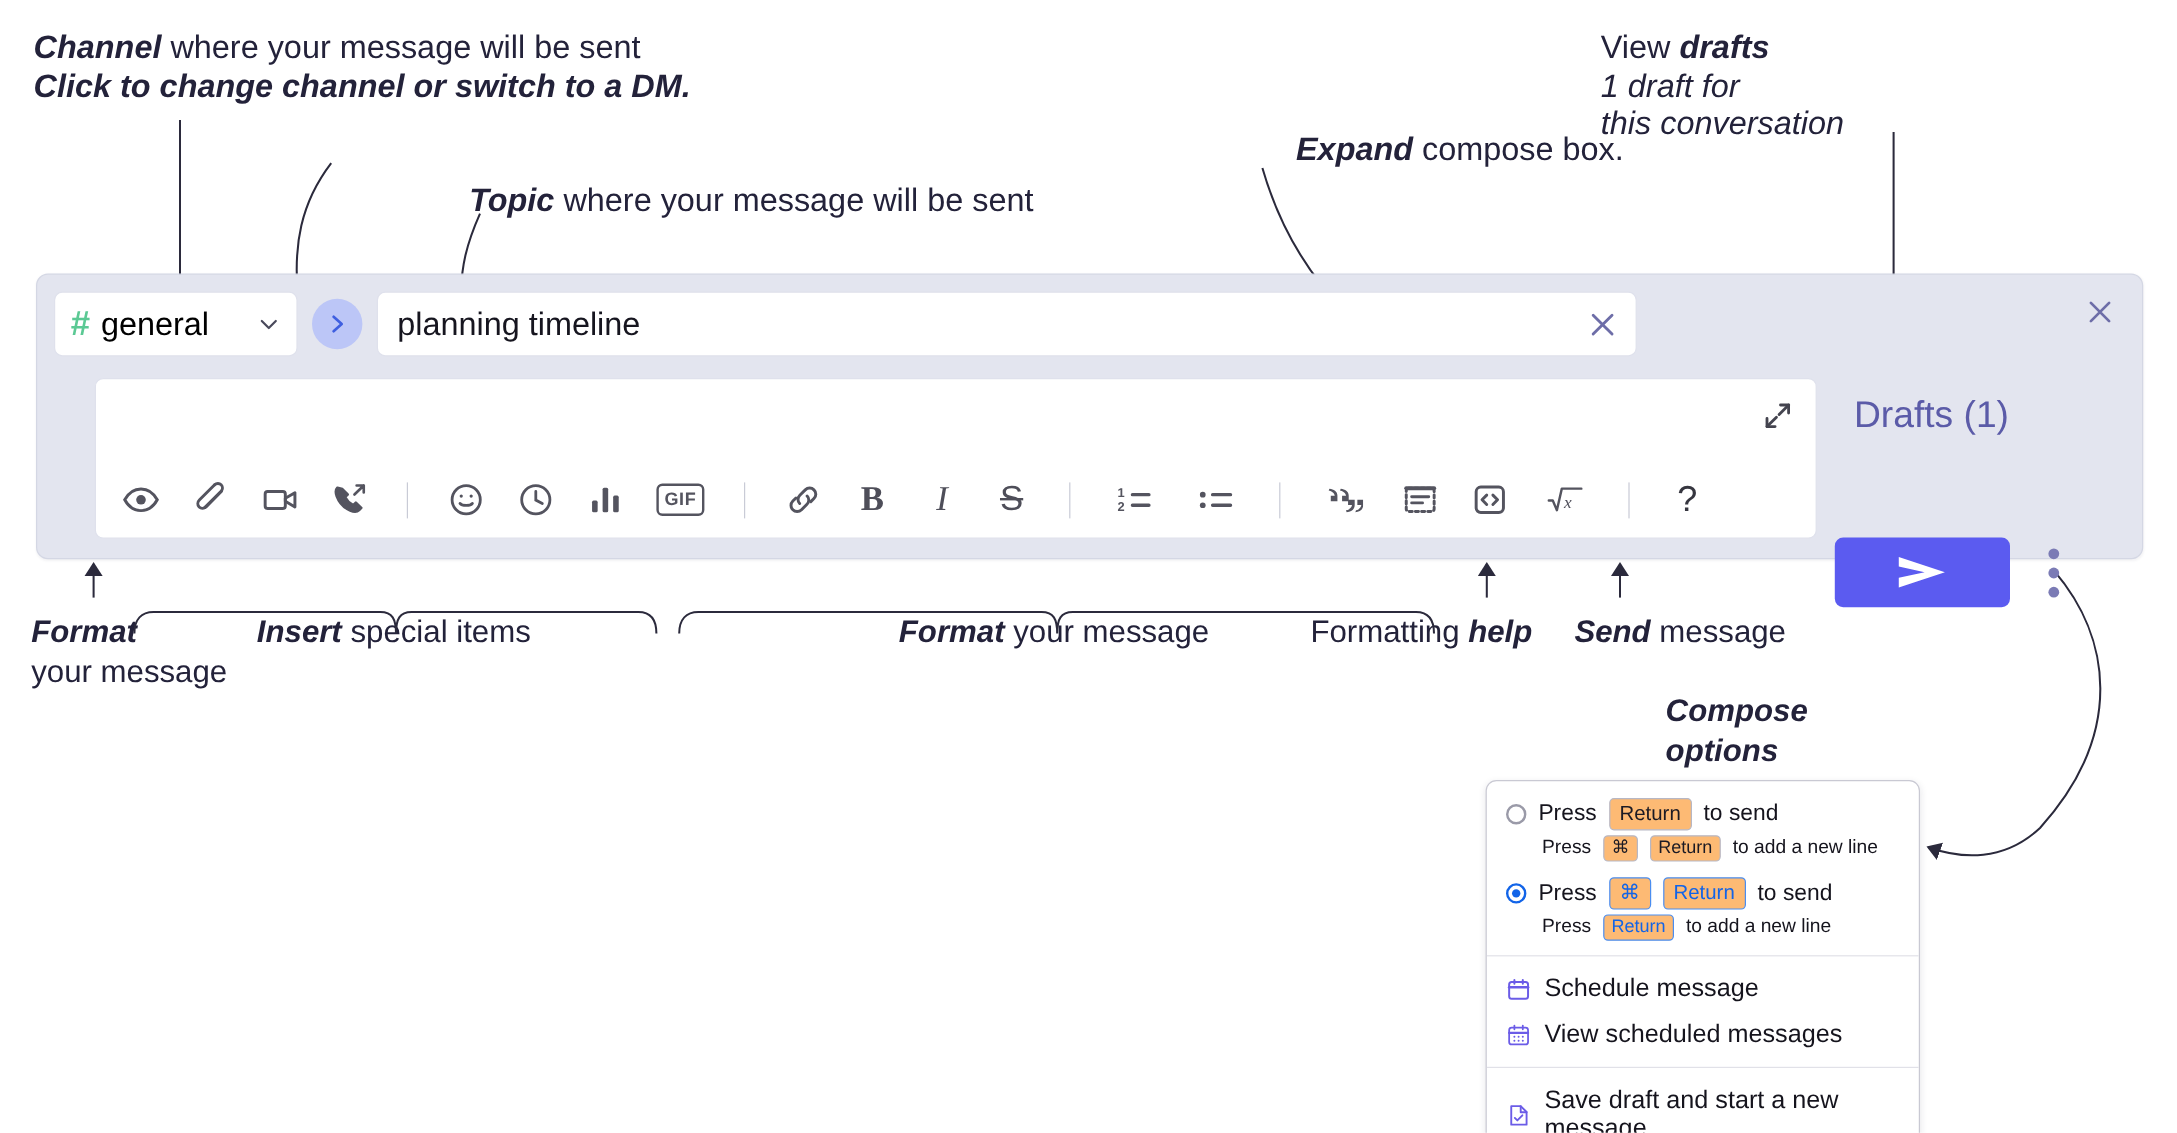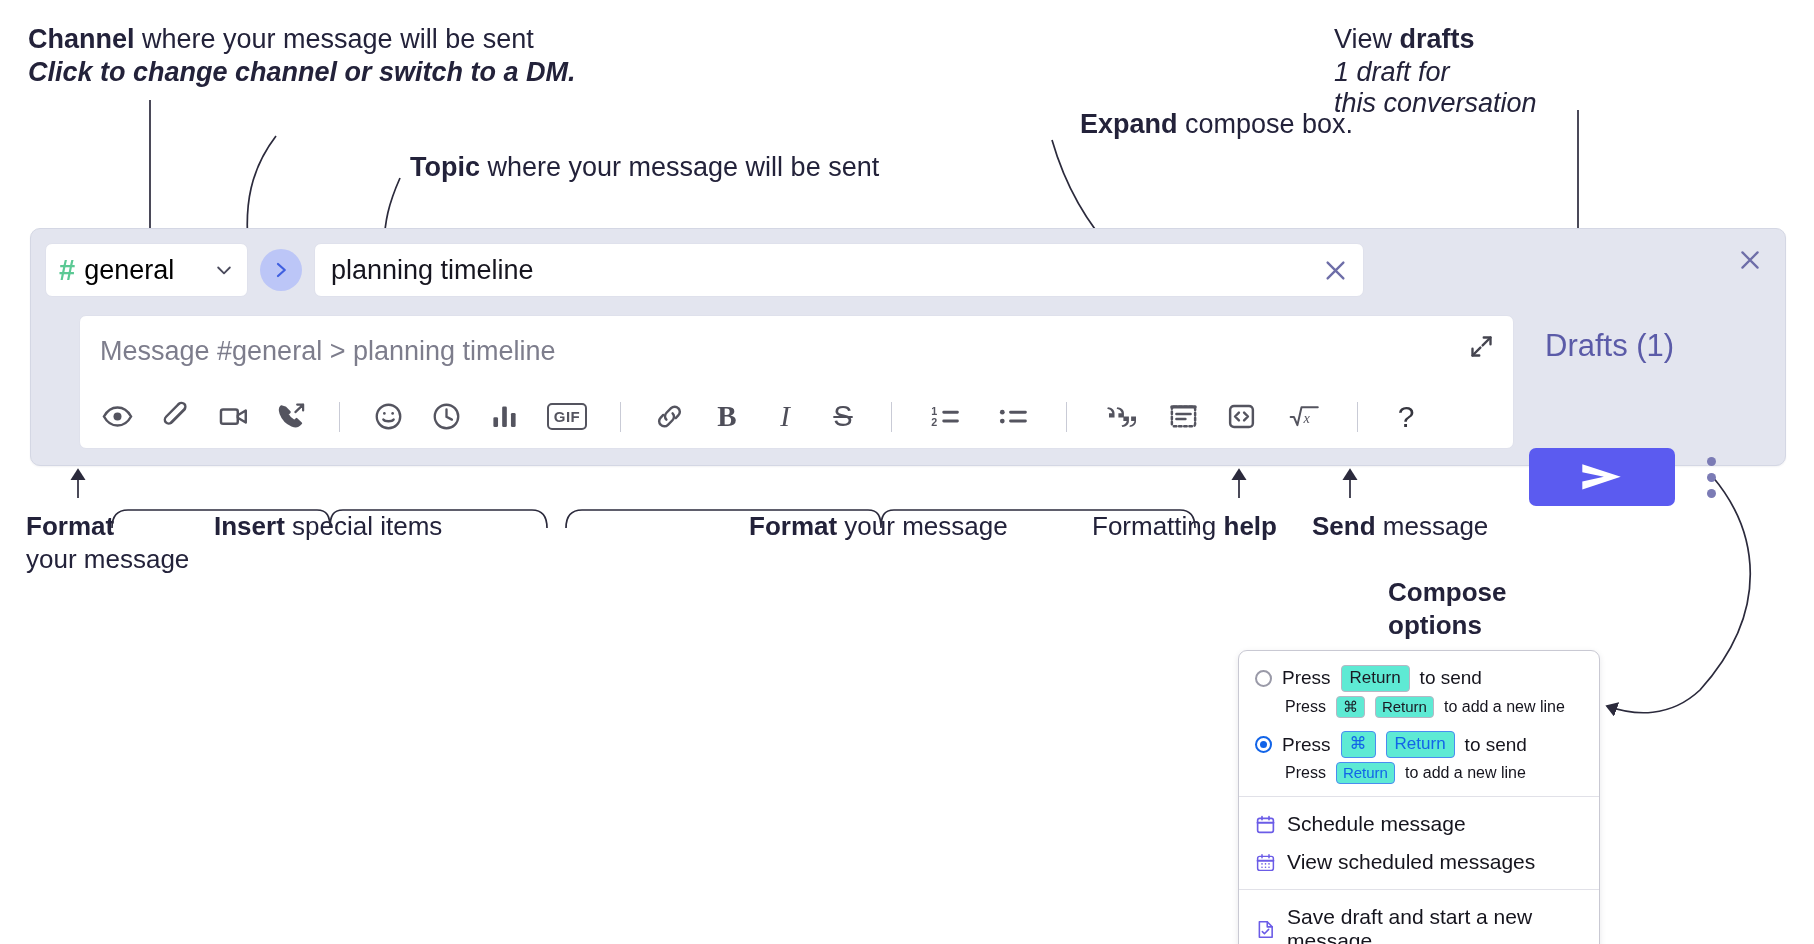--- a/index.html
+++ b/index.html
@@ -5,21 +5,21 @@
   html,body{margin:0;padding:0;}
   body{
     width:1814px;height:944px;background:#ffffff;
     font-family:"Liberation Sans", sans-serif;
     color:#1d1c2b;overflow:hidden;position:relative;
   }
   .stage{position:absolute;inset:0;}
 
   
   .anno{position:absolute;color:#23223a;line-height:1.28;white-space:nowrap;}
-  .anno b{font-weight:700;}
+  .anno b{font-weight:700;font-style:italic;}
   .anno i{font-style:italic;}
   .a-lg{font-size:27px;}
   .a-md{font-size:26px;}
 
   svg.overlay{position:absolute;left:0;top:0;width:1814px;height:944px;pointer-events:none;}
 
   
   .compose{
     position:absolute;left:30px;top:228px;width:1754px;height:236px;
     background:#e3e5ef;border-radius:10px;
@@ -124,21 +124,21 @@
   .menu-grp{padding:12px 0 10px 0;}
   .mrow{display:flex;align-items:center;gap:10px;padding:2px 16px;}
   .mrow.sub{padding-left:46px;font-size:16px;}
   .radio{width:17px;height:17px;border-radius:50%;border:2px solid #9a9aa8;box-sizing:border-box;flex:none;}
   .radio.on{border-color:#1264e8;position:relative;}
   .radio.on::after{
     content:"";position:absolute;left:3px;top:3px;width:7px;height:7px;border-radius:50%;background:#1264e8;
   }
   .key{
     border:1px solid #b7b7c4;border-radius:4px;padding:1px 8px;font-size:17px;
-    background:#5eead4;color:#1b1a24;display:inline-block;line-height:1.35;
+    background:#fdba74;color:#1b1a24;display:inline-block;line-height:1.35;
   }
   .key.sm{font-size:15px;padding:0px 6px;}
   .key.blue{border-color:#4a8df0;color:#1264e8;}
   .mdiv{height:1px;background:#e1e1e8;}
   .mitem{display:flex;align-items:center;gap:11px;padding:7px 16px;font-size:21px;}
   .mitem svg{width:21px;height:21px;color:#6b5ce7;flex:none;}
 
   .brace{stroke:#2b2a3c;fill:none;stroke-width:1.7;}
   .leader{stroke:#2b2a3c;fill:none;stroke-width:1.7;}
 </style>
@@ -148,21 +148,21 @@
 <div class="stage">
 
   <div class="anno a-lg" style="left:28px;top:22px;">
     <b>Channel</b><span> where your message will be sent</span>
   </div>
   <div class="anno a-lg" style="left:28px;top:55px;font-weight:bold;">
     <i>Click to change channel or switch to a DM.</i>
   </div>
 
 
-  <div class="anno a-lg" style="left:410px;top:150px;">
+  <div class="anno a-lg" style="left:391px;top:150px;">
     <b>Topic</b><span> where your message will be sent</span>
   </div>
 
   <div class="anno a-lg" style="left:1080px;top:107px;">
     <b>Expand</b><span> compose box.</span>
   </div>
 
   <div class="anno a-lg" style="left:1334px;top:22px;">
     <span>View </span><b>drafts</b>
   </div>
@@ -271,21 +271,20 @@
         <span class="topic-text">planning timeline</span>
         <span class="topic-clear">
           <svg viewBox="0 0 24 24" fill="none" stroke="currentColor" stroke-width="2.1" stroke-linecap="round">
             <path d="M5 5 L19 19 M19 5 L5 19"></path>
           </svg>
         </span>
       </div>
     </div>
 
     <div class="editor">
-      <div class="placeholder">Message #general &gt; planning timeline</div>
       <div class="expand">
         <svg viewBox="0 0 24 24" fill="none" stroke="currentColor" stroke-width="2.1" stroke-linecap="round" stroke-linejoin="round">
           <path d="M14 4 L20 4 L20 10"></path>
           <path d="M20 4 L13 11"></path>
           <path d="M10 20 L4 20 L4 14"></path>
           <path d="M4 20 L11 13"></path>
         </svg>
       </div>
 
       <div class="toolbar">

